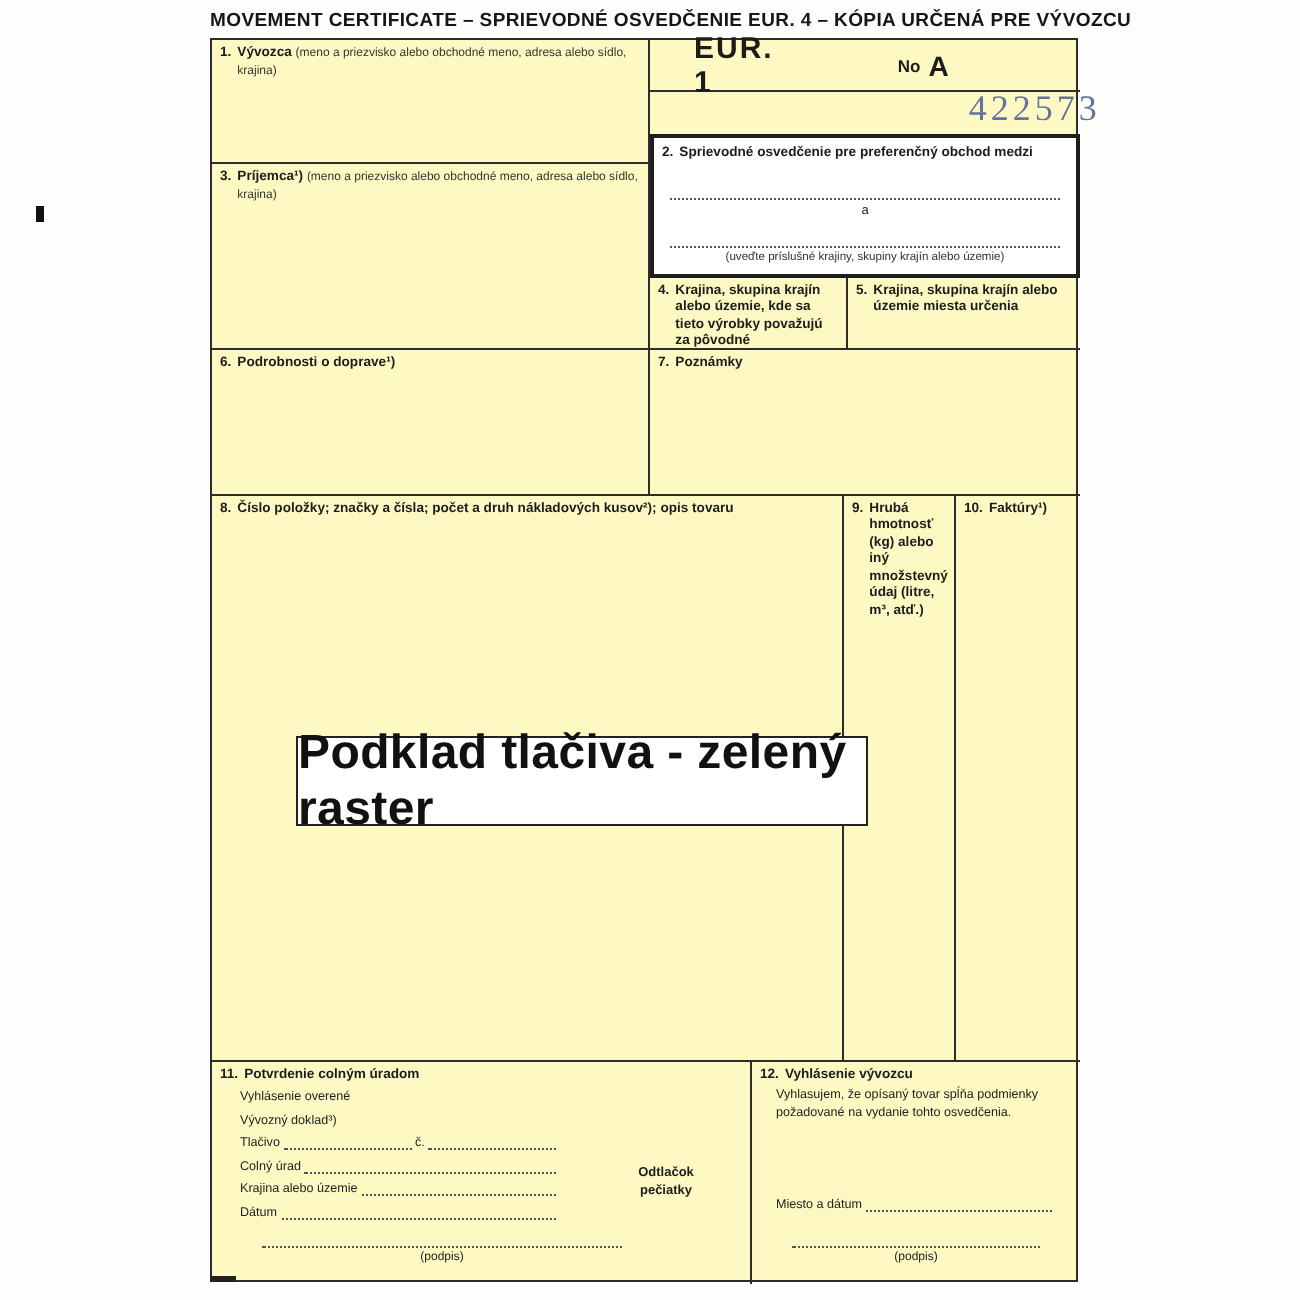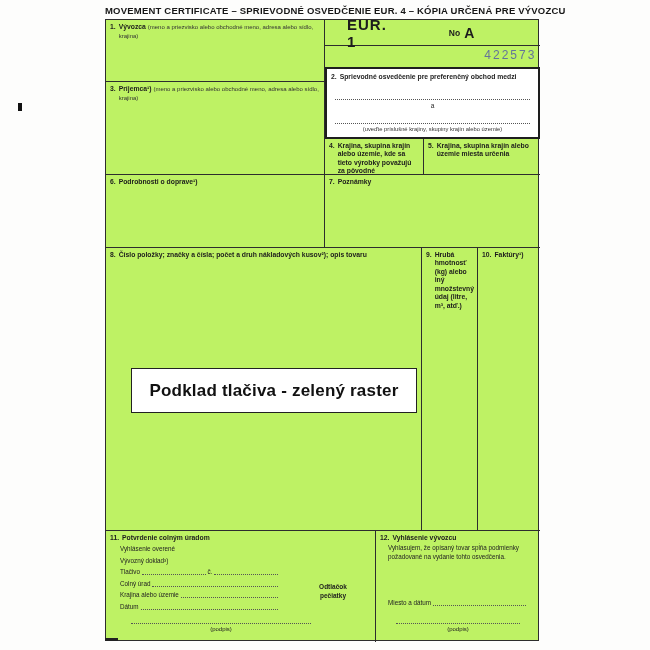--- a/index.html
+++ b/index.html
@@ -11,39 +11,39 @@
     -webkit-font-smoothing:antialiased;
   }
   .page{position:absolute;inset:0;background:#fdfdfc;}
   .title{
     position:absolute;left:105px;top:5px;width:434px;
     text-align:center;font-weight:bold;font-size:9.5px;letter-spacing:.2px;
     white-space:nowrap;color:#161616;
   }
   .form{
     position:absolute;left:105px;top:19px;width:434px;height:622px;
-    border:1.3px solid #2d2d2d;box-sizing:border-box;background:#bef264;
+    border:1.3px solid #2d2d2d;box-sizing:border-box;background:#fef9c3;
   }
   .cell{position:absolute;box-sizing:border-box;}
   .br{border-right:1px solid #2d2d2d;}
   .bt{border-top:1px solid #2d2d2d;}
   .bb{border-bottom:1px solid #2d2d2d;}
   .bl{border-left:1px solid #2d2d2d;}
   .lbl{display:flex;gap:3px;padding:3px 4px 0 4px;line-height:1.25;}
   .num{font-weight:bold;font-size:6.8px;flex:0 0 auto;}
   .btext{font-size:6.8px;}
   .btext b{font-weight:bold;}
   .desc{font-weight:normal;font-size:6px;color:#333;}
   
   .eurrow{display:flex;align-items:center;height:100%;padding:0 10px;box-sizing:border-box;}
   .eur1{font-weight:bold;font-size:15px;letter-spacing:1px;margin-left:12px;}
   .no-lbl{font-weight:bold;font-size:8.5px;margin-left:62px;}
   .series{font-weight:bold;font-size:14px;margin-left:4px;}
   .serial{
-    font-family:Liberation Sans, sans-serif;font-size:12px;
+    font-family:Liberation Serif, serif;font-size:18px;
     letter-spacing:2px;margin-left:10px;color:#64749a;font-weight:normal;margin-top:44px;
   }
   
   .box2{
     border:2px solid #1e1e1e;background:#fff;z-index:3;
     font-size:6.8px;
   }
   .dotline{border-bottom:1px dotted #555;height:8px;}
   .b2-dot{margin:0 8px;}
   .b2-a{text-align:center;font-size:6.5px;margin-top:2px;}
@@ -52,24 +52,24 @@
   .rows{position:absolute;left:14px;top:14px;width:160px;font-size:6.3px;color:#222;}
   .row{display:flex;align-items:flex-end;margin-bottom:4.6px;white-space:nowrap;}
   .row .fill{flex:1 1 auto;border-bottom:1px dotted #555;height:6px;margin:0 2px;}
   .sig{position:absolute;text-align:center;font-size:6px;color:#222;}
   .sig .dotline{height:0;border-bottom:1px dotted #555;margin-bottom:2px;}
   .stamp{
     position:absolute;font-weight:bold;font-size:6.5px;text-align:center;
     line-height:1.35;color:#1c1c1c;
   }
   .watermark{
-    position:absolute;left:25px;top:348px;width:284px;height:43px;
+    position:absolute;left:42px;top:348px;width:284px;height:43px;
     border:1.5px solid #222;background:#fff;
     display:flex;align-items:center;justify-content:center;
-    font-weight:bold;font-size:17px;letter-spacing:.2px;color:#111;
+    font-weight:bold;font-size:24px;letter-spacing:.2px;color:#111;
   }
   .regmark{position:absolute;left:18px;top:103px;width:4px;height:8px;background:#111;}
   .cornermark{position:absolute;left:-1px;bottom:-1px;width:13px;height:3px;background:#222;}
   .b12text{font-size:6.3px;line-height:1.35;padding:2px 6px 0 12px;color:#222;}
 </style>
 </head>
 <body>
 
 <div class="page">
 

